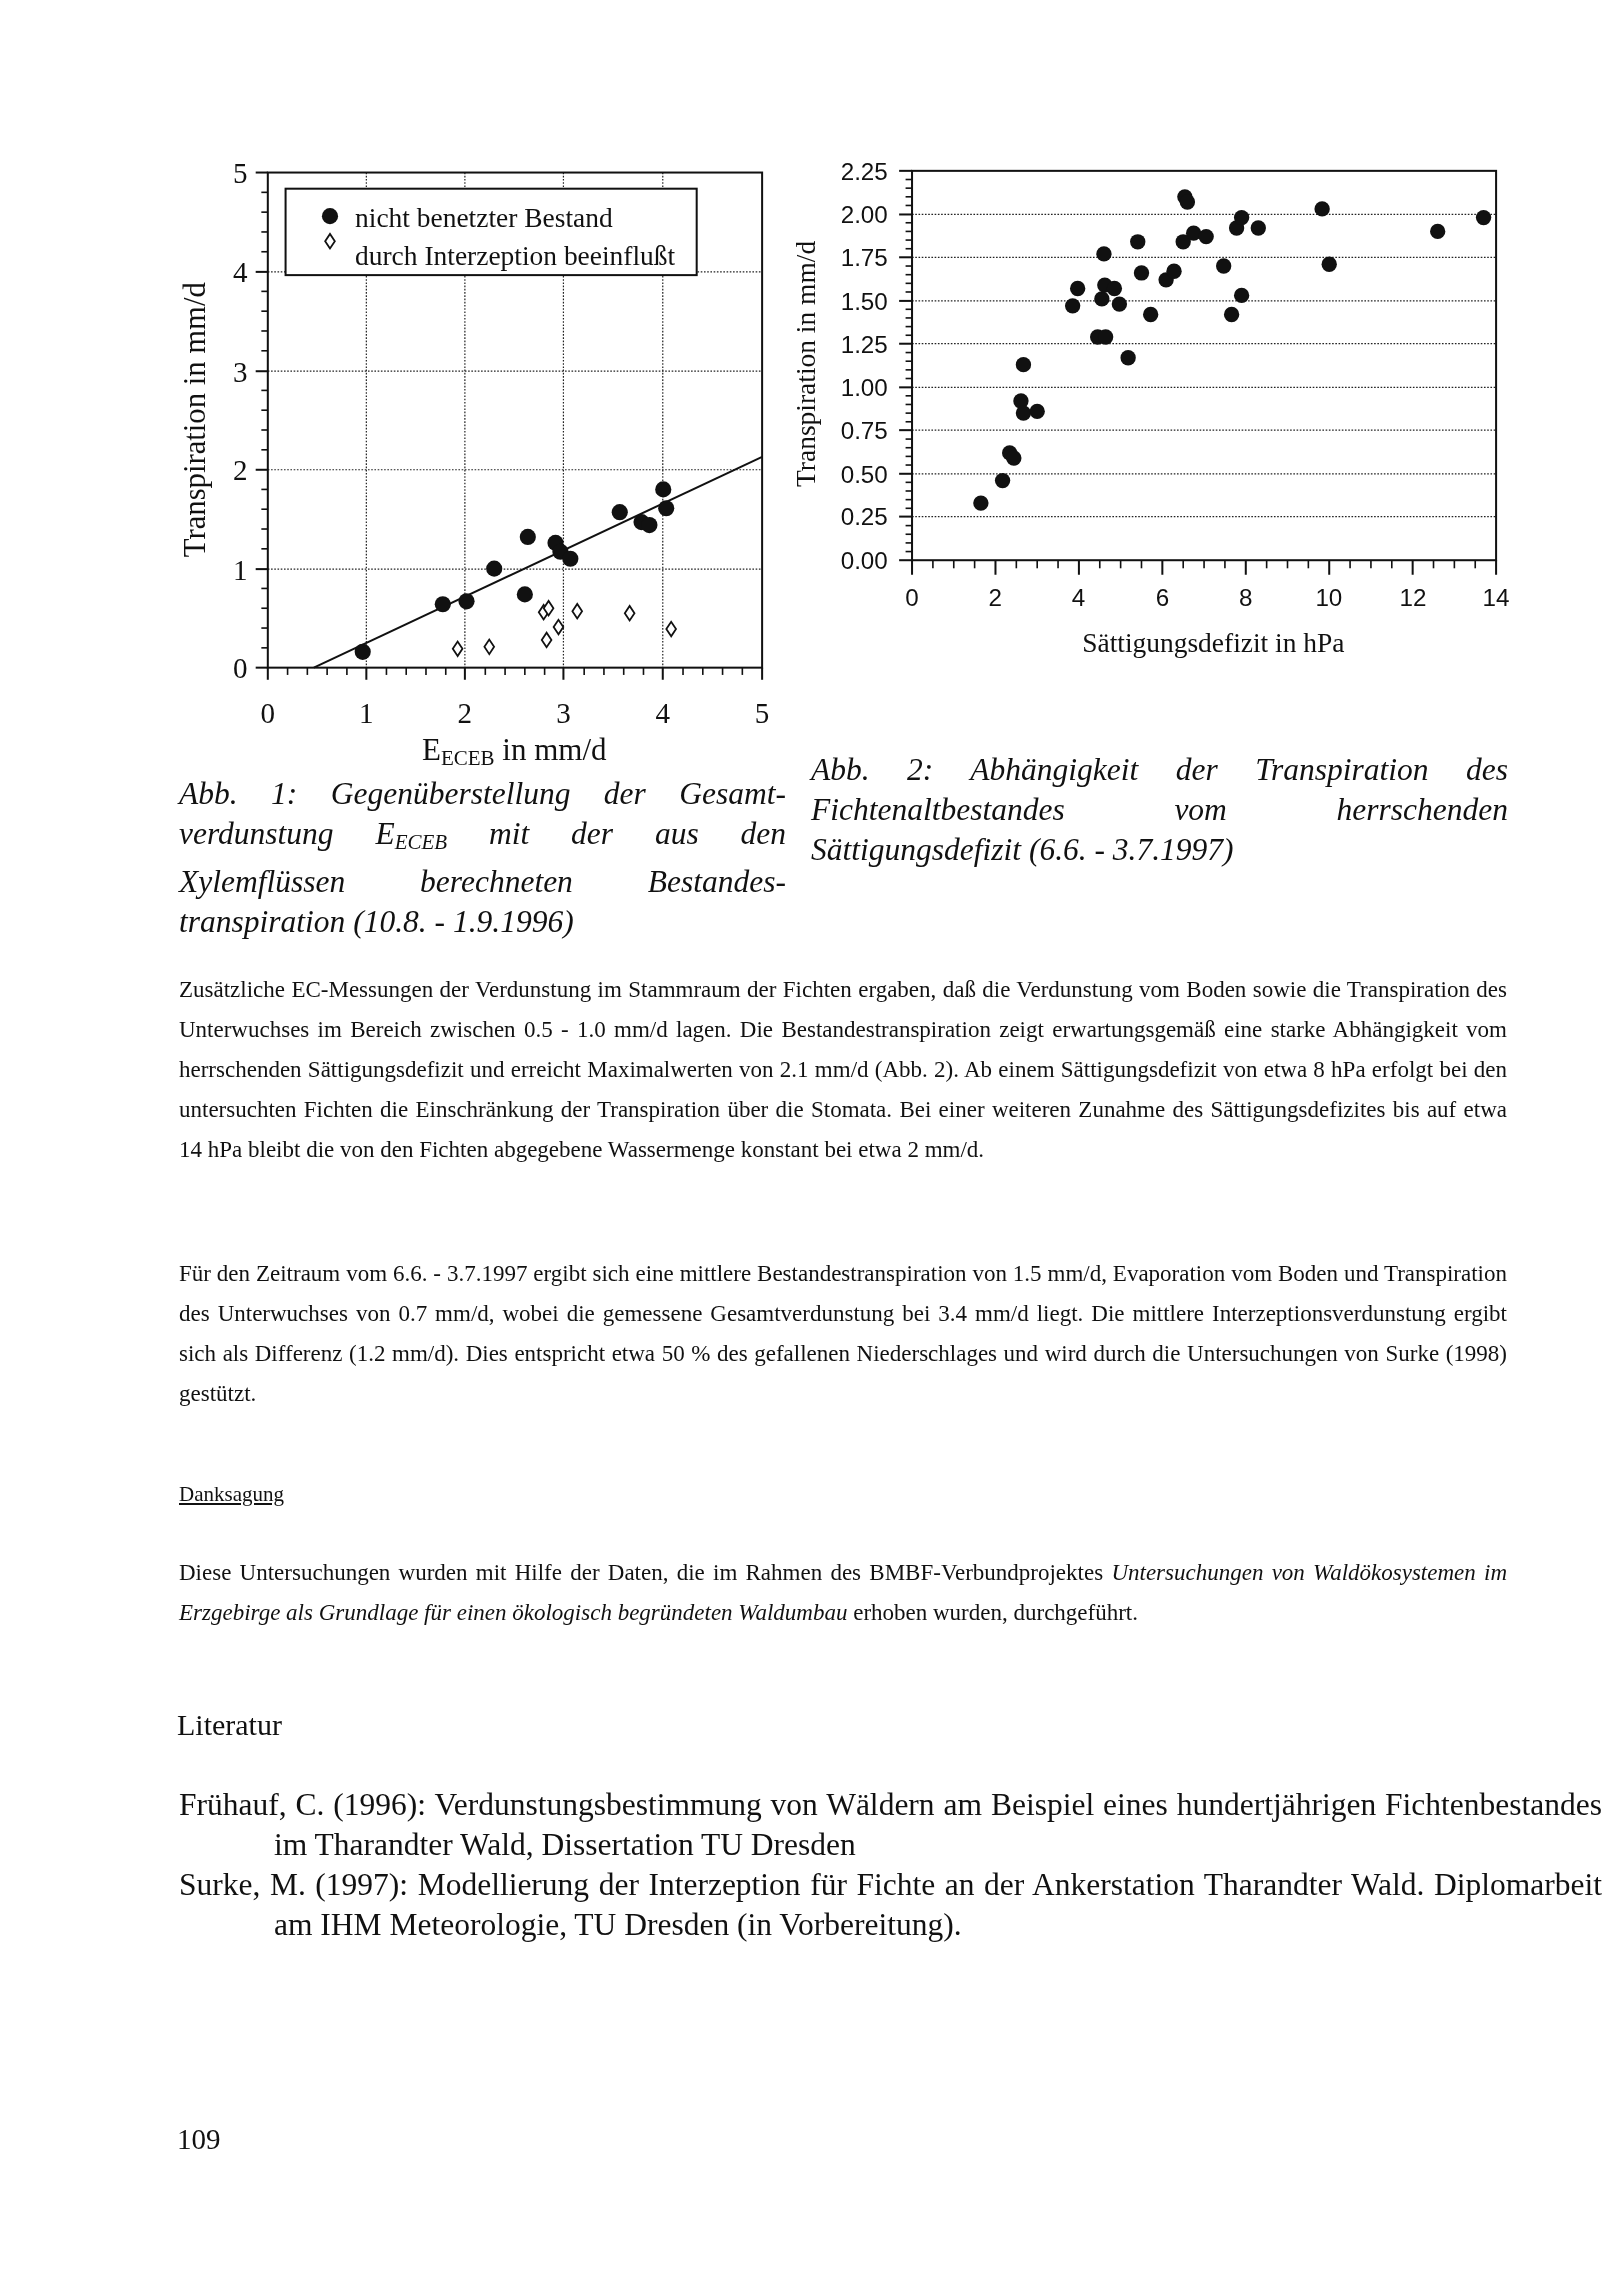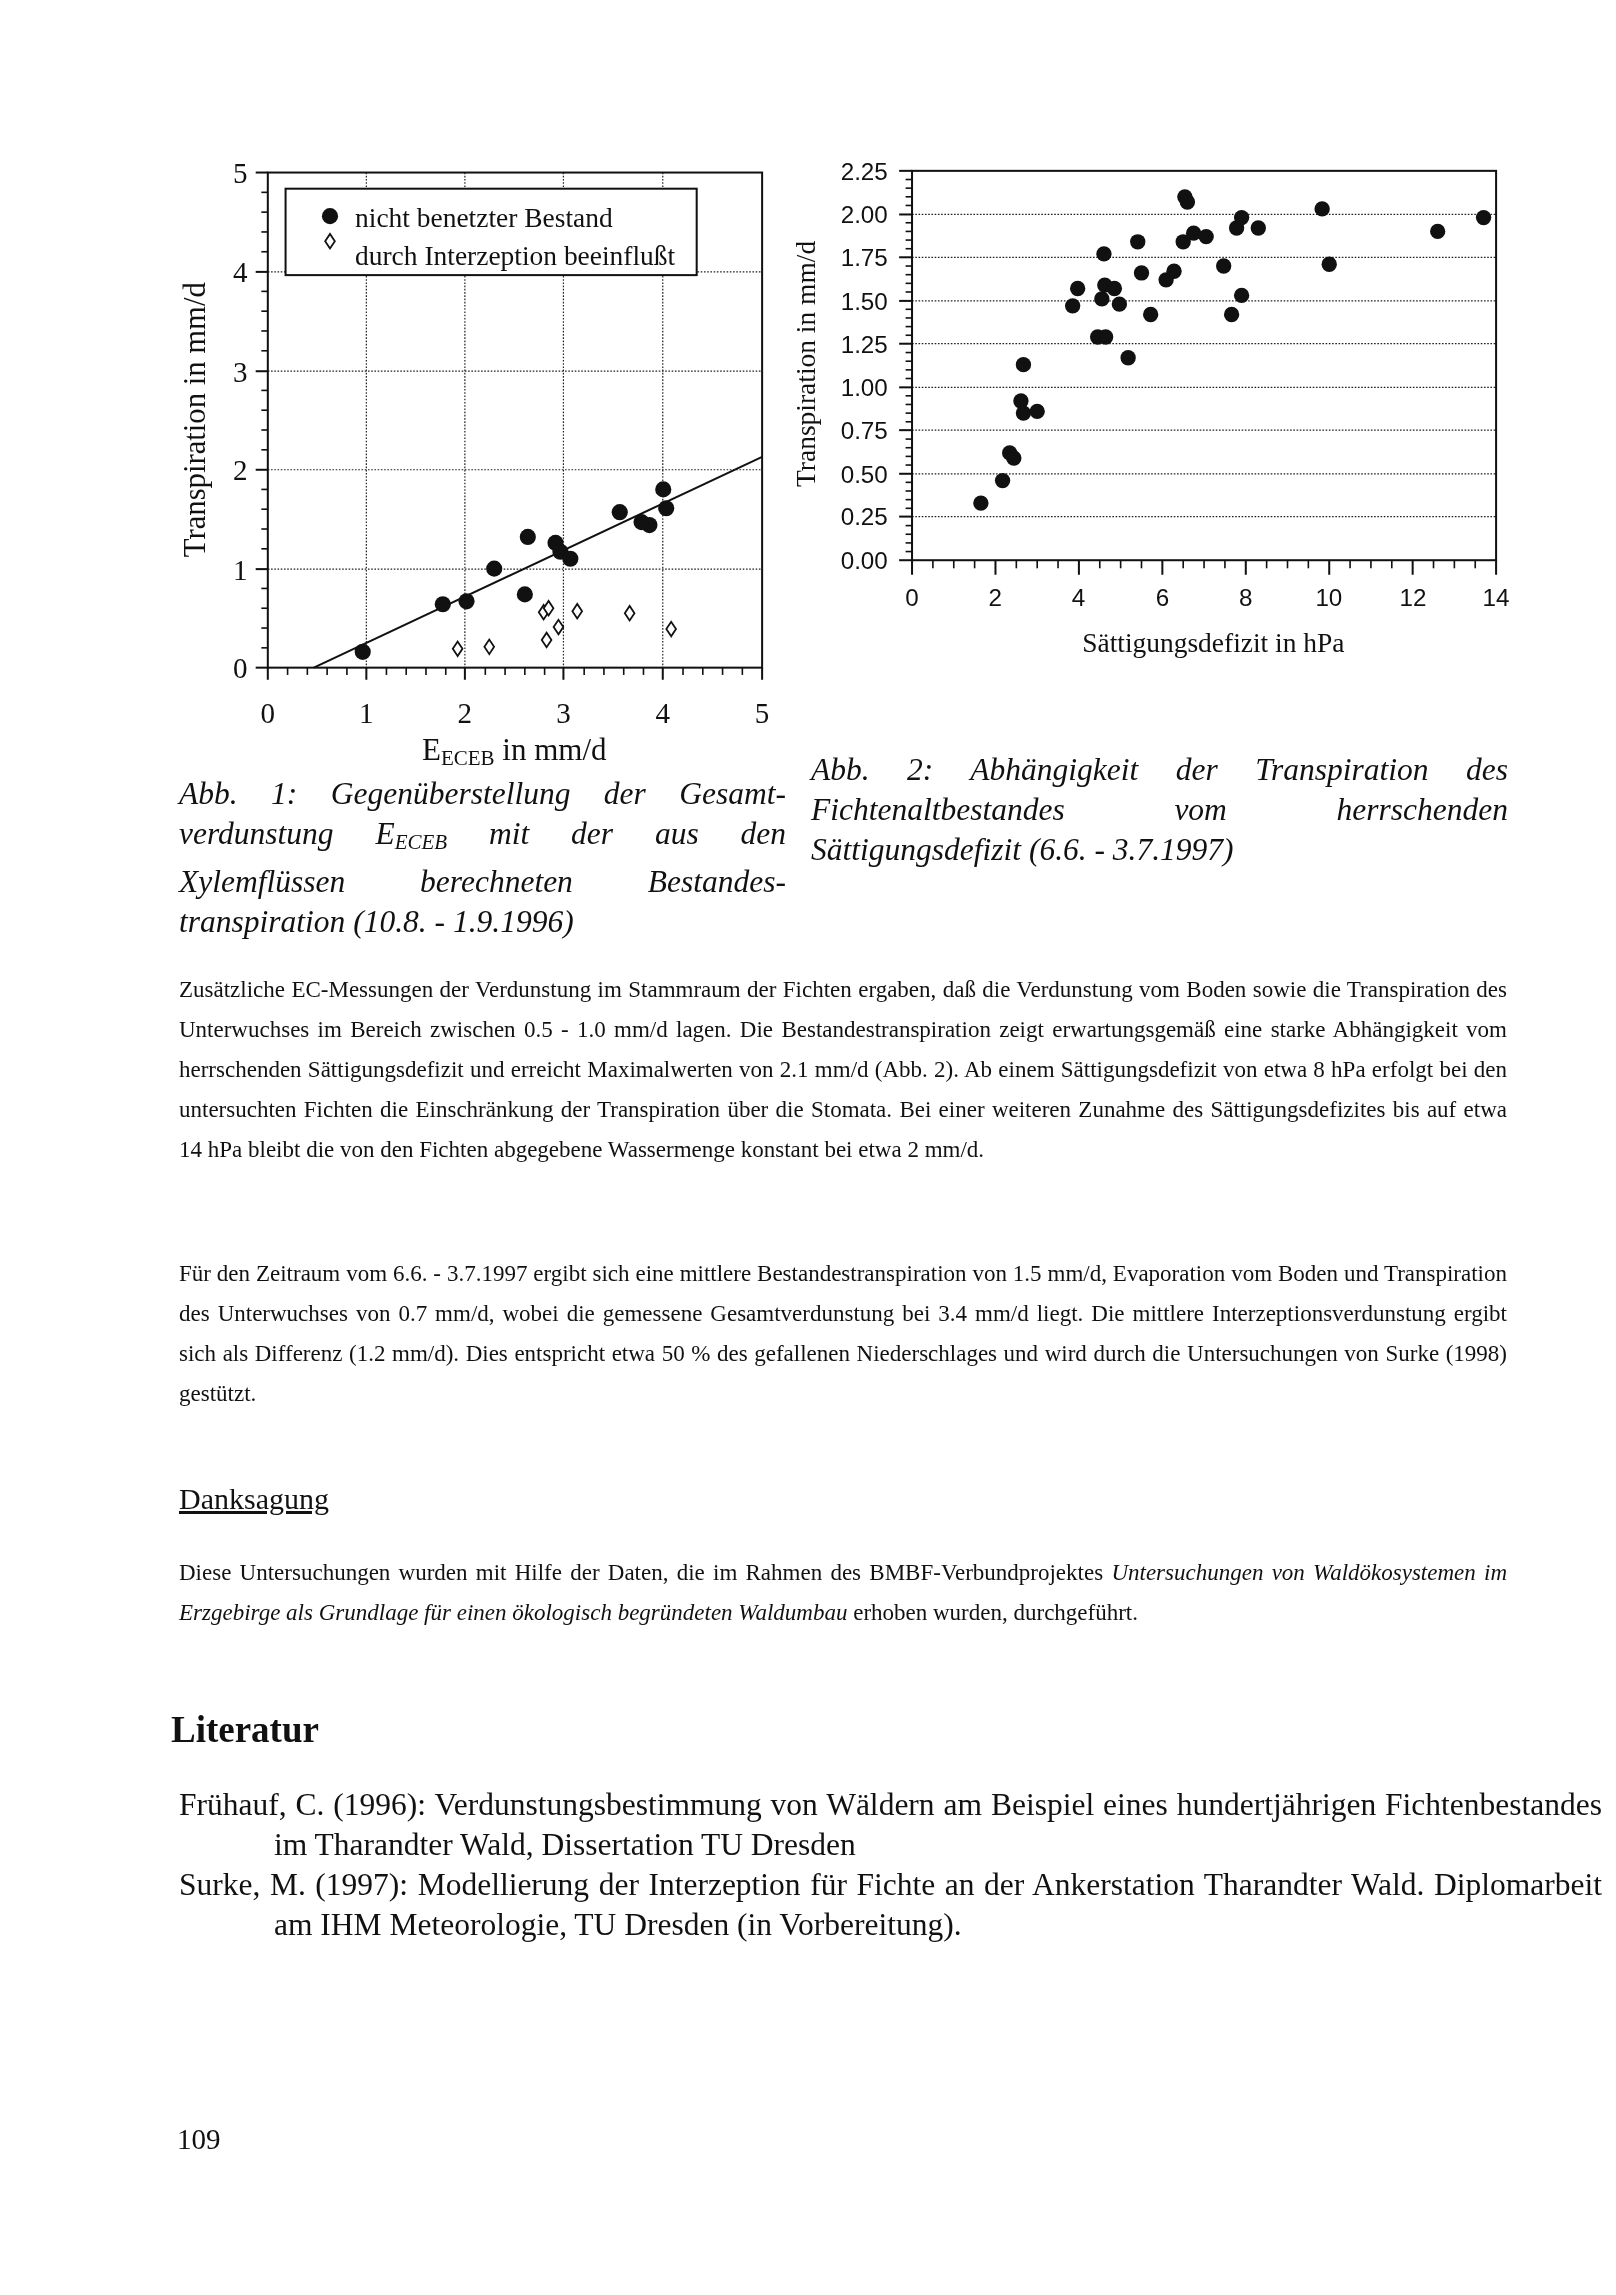--- a/index.html
+++ b/index.html
@@ -6,22 +6,22 @@
   body { width: 1617px; height: 2295px; position: relative; overflow: hidden;
          font-family: "Liberation Serif", serif; color: #111; }
   .abs { position: absolute; }
   svg text { font-family: "Liberation Serif", serif; }
   .sans { font-family: "Liberation Sans", sans-serif !important; }
   .caption { position: absolute; font-style: italic; font-size: 31.5px; line-height: 40px;
              text-align: justify; text-align-last: left; }
   .caption sub { font-size: 21px; vertical-align: -4.8px; }
   .para { position: absolute; left: 179px; width: 1328px; font-size: 23px; line-height: 40px;
           text-align: justify; margin: 0; }
-  .heading-u { position: absolute; left: 179px; font-size: 30px; text-decoration: underline; }
-  .heading-b { position: absolute; left: 171px; font-size: 37px; font-weight: bold; }
+  .heading-u { position: absolute; left: 179px; font-size: 21px; text-decoration: underline; }
+  .heading-b { position: absolute; left: 177px; font-size: 30px; font-weight: normal; }
   .ref { position: absolute; left: 179px; width: 1328px; font-size: 31.5px; line-height: 40px;
          text-align: justify; padding-left: 95px; text-indent: -95px; margin: 0; }
   .pageno { position: absolute; left: 177px; top: 2123px; font-size: 29px; }
 </style>
 </head>
 <body>
 
 <svg class="abs" style="left:162px; top:145px;" width="630" height="614" viewBox="200 180 780 760">
 
   <g stroke="#222" stroke-width="1.5" stroke-dasharray="2,2">

